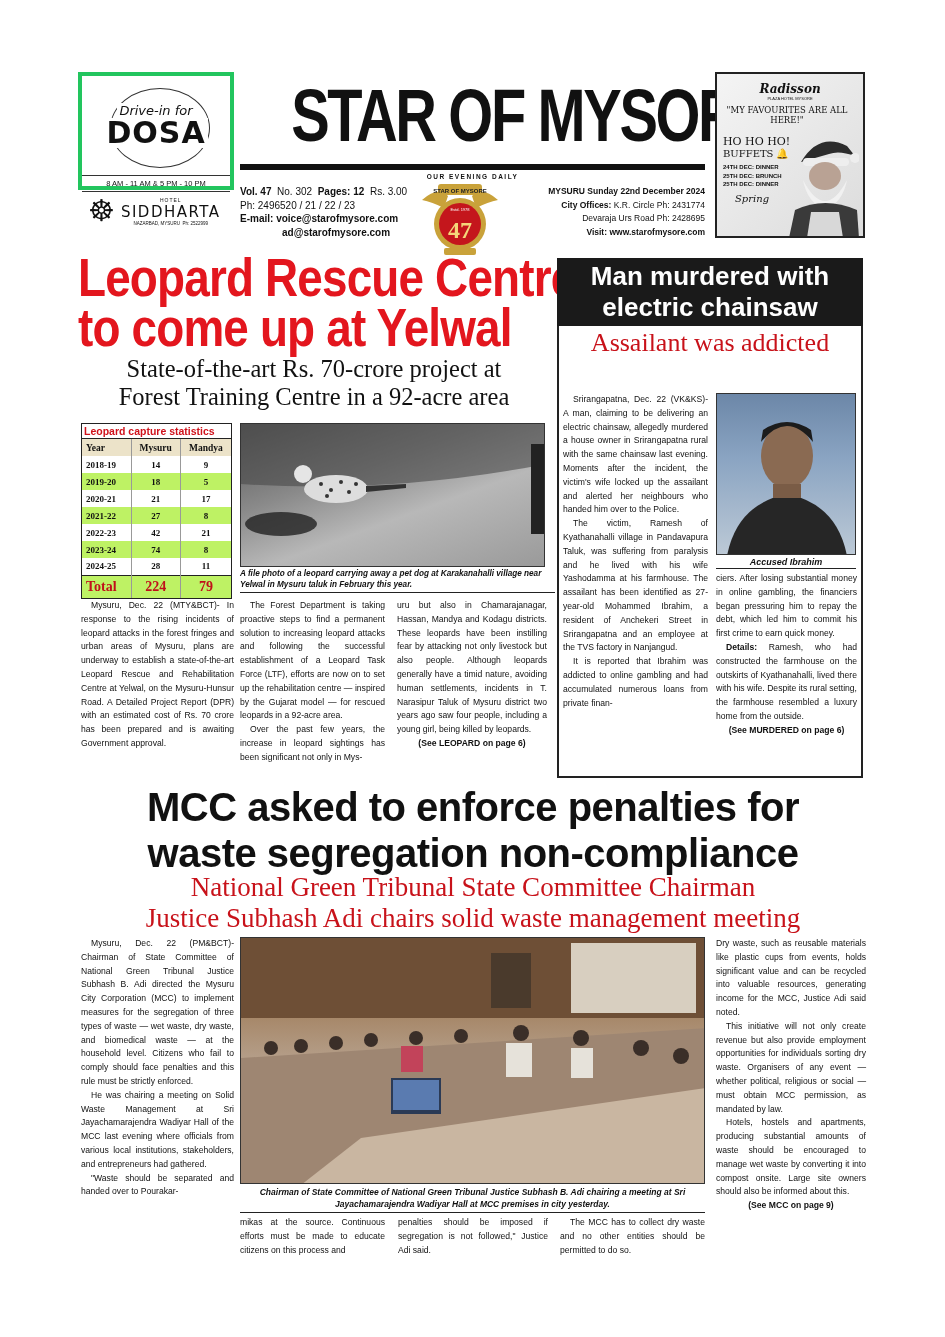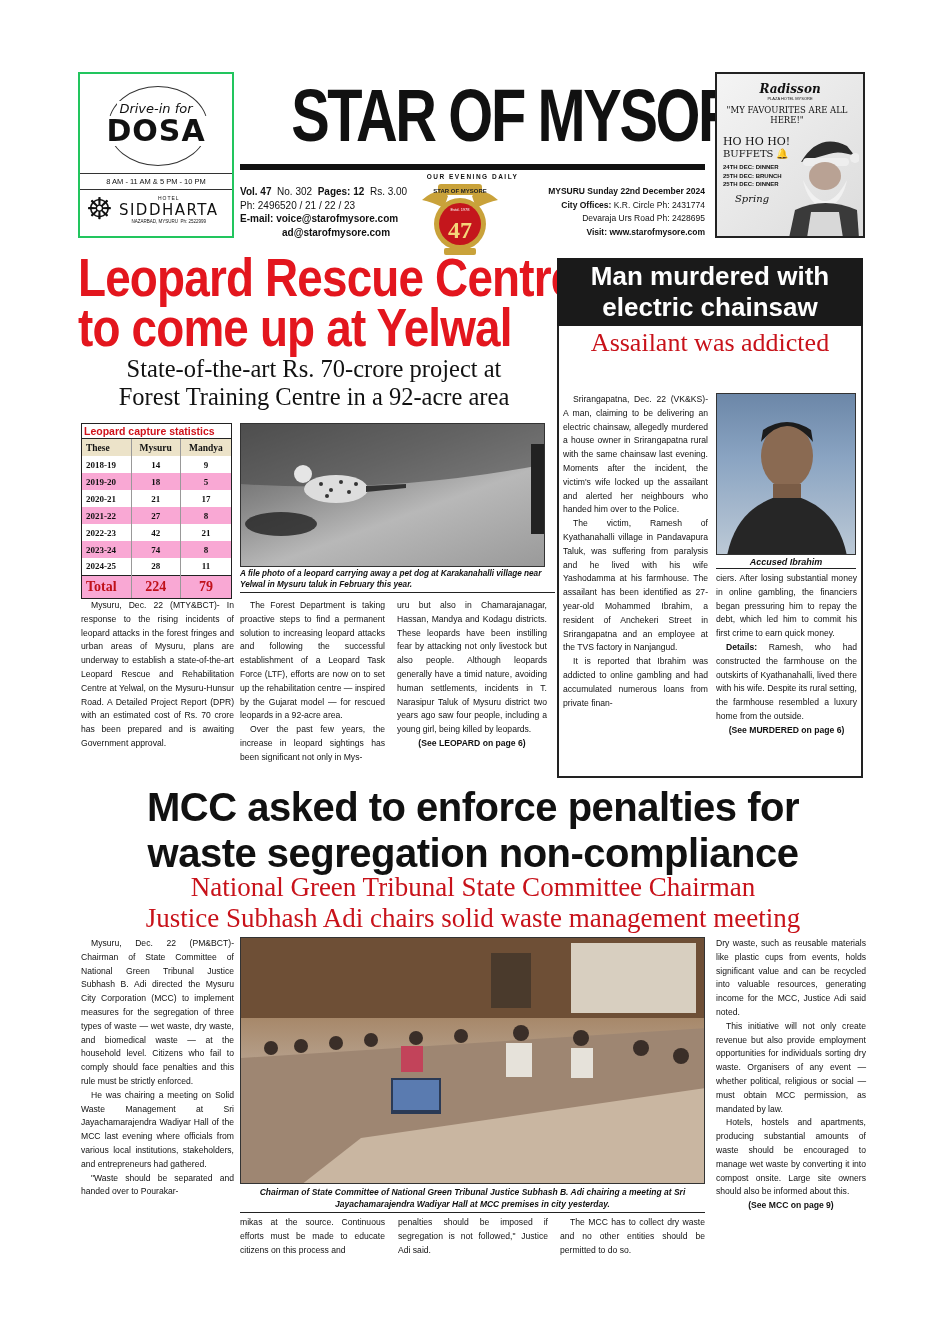--- a/index.html
+++ b/index.html
@@ -1,21 +1,21 @@
 <!DOCTYPE html>
 <html><head>
 <meta charset="utf-8">
 <style>
   * { box-sizing: border-box; margin: 0; padding: 0; }
   html, body { width: 945px; height: 1337px; background: #ffffff; overflow: hidden; }
   body { position: relative; font-family: "Liberation Sans", sans-serif; color: #111; }
   .abs { position: absolute; }
 
   
-  .ad-left { left: 78px; top: 72px; width: 156px; height: 166px; border: 2px solid #22c55e; }
+  .ad-left { left: 78px; top: 72px; width: 156px; height: 118px; border: 4px solid #22c55e; }
   .ad-left .top { height: 100px; display:flex; flex-direction:column; align-items:center; justify-content:center; border-bottom:1px solid #333; position:relative; }
   .ad-left .ring { position:absolute; left:28px; top:12px; width:100px; height:80px; border:1.5px solid #333; border-radius:50%; }
   .ad-left .drive { font-family:"DejaVu Sans", sans-serif; font-style:italic; font-size:13px; position:relative; background:#fff; padding:0 2px; }
   .ad-left .dosa { font-family:"DejaVu Sans", sans-serif; font-weight:bold; font-size:30px; letter-spacing:1px; line-height:1; position:relative; background:#fff; padding:0 2px; }
   .ad-left .hours { font-size:7.5px; text-align:center; padding:3px 0; border-bottom:1px solid #333; }
   .ad-left .hotel { display:flex; align-items:center; padding:4px 6px; gap:6px; }
   .ad-left .buddha { font-size:30px; line-height:1; }
   .ad-left .hotel-txt { display:flex; flex-direction:column; align-items:center; }
   .ad-left .small { font-size:5px; letter-spacing:1px; }
   .ad-left .sidd { font-size:15px; letter-spacing:1.5px; font-family:"DejaVu Sans", sans-serif; }
@@ -43,21 +43,21 @@
   
   .h-leopard { left: 78px; top: 252px; width: 470px; color:#e3161e; font-weight:bold; font-size:54px; line-height:50px; letter-spacing:-1px; font-family:"Liberation Sans", sans-serif; transform:scaleX(0.85); transform-origin:left; white-space:nowrap; }
   .sub-leopard { left: 78px; top: 355px; width: 472px; text-align:center; font-family:"Liberation Serif", serif; font-size:24.5px; line-height:28px; }
 
   .stats { left: 81px; top: 423px; width: 151px; border:1px solid #222; font-family:"Liberation Serif", serif; }
   .stats .cap { color:#d0121b; font-family:"Liberation Sans", sans-serif; font-weight:bold; font-size:10.5px; padding:1px 2px; border-bottom:1px solid #222; }
   .stats table { width:100%; border-collapse:collapse; font-size:9px; font-weight:bold; }
   .stats td, .stats th { padding:3px 2px; text-align:center; border-right:1px solid #999; height:17px; }
   .stats td:last-child, .stats th:last-child { border-right:none; }
   .stats td:first-child, .stats th:first-child { text-align:left; padding-left:4px; }
-  .stats tr.alt td { background:#f9a8d4; }
+  .stats tr.alt td { background:#bef264; }
   .stats th { background:#ece3c9; font-size:9.5px; }
   .stats tr.total td { color:#c0111a; font-size:14px; border-top:1px solid #222; }
 
   .photo-leopard { left: 240px; top: 423px; width: 305px; height: 144px; border:1px solid #333; overflow:hidden; background: linear-gradient(160deg,#555 0%,#8a8a8a 35%,#b8b8b8 60%,#9a9a9a 100%); }
   .cap-leopard { left: 240px; top: 568px; width: 315px; font-size:8.2px; font-weight:bold; font-style:italic; line-height:11px; border-bottom:1px solid #222; padding-bottom:2px; }
 
   .body { font-size:8.6px; line-height:13.8px; text-align:justify; color:#111; }
   .body p { text-indent:10px; }
   .seeref { font-weight:bold; text-align:center; font-size:8.6px; }
 
@@ -165,21 +165,21 @@
 <div class="abs sub-leopard">
   <div>State-of-the-art Rs. 70-crore project at</div>
   <div>Forest Training Centre in a 92-acre area</div>
 </div>
 
 <div class="abs stats">
   <div class="cap">Leopard capture statistics</div>
   <table>
     <thead>
         <tr>
-      <th>These</th>
+      <th>Year</th>
       <th>Mysuru</th>
       <th>Mandya</th>
     </tr>
       </thead>
     <tbody>
       <tr>
           <td>2018-19</td>
           <td>14</td>
           <td>9</td>
         </tr>

